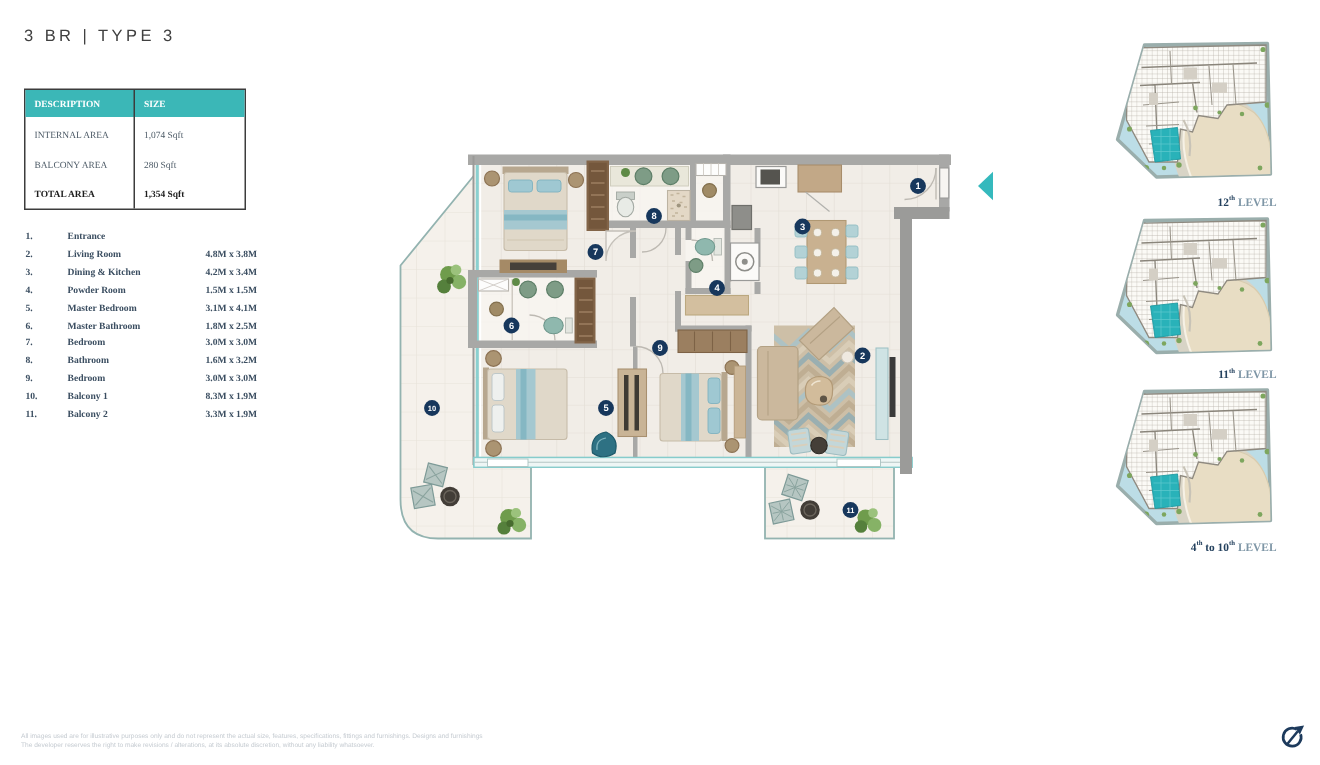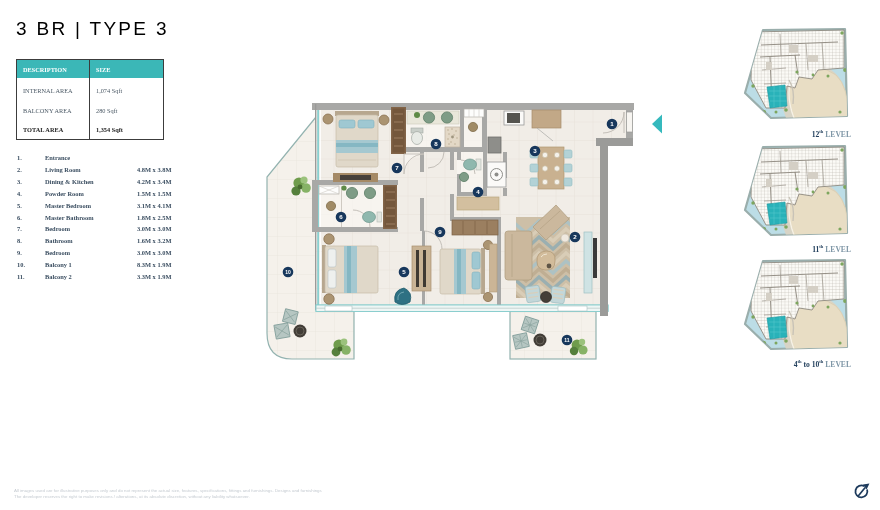--- a/index.html
+++ b/index.html
@@ -1,20 +1,20 @@
 <!DOCTYPE html>
 <html><head>
 <meta charset="utf-8">
 <style>
 html,body{margin:0;padding:0;background:#ffffff;}
 #page{position:relative;width:880px;height:510px;overflow:hidden;background:#ffffff;
   font-family:"Liberation Sans",sans-serif;}
 .abs{position:absolute;}
-#title{left:16px;top:18px;font-family:"Liberation Sans",sans-serif;font-size:19px;
-  letter-spacing:2.3px;color:#000000;font-weight:400;}
+#title{left:16px;top:18px;font-family:"Liberation Sans",sans-serif;font-size:11px;
+  letter-spacing:2.3px;color:#404040;font-weight:400;}
 #areatable{left:16px;top:59px;width:146px;height:79px;border:1px solid #3c3c3c;
   font-family:"Liberation Serif",serif;color:#4c5a66;font-size:6.3px;}
 #areatable .hdr{position:absolute;left:0;top:0;width:100%;height:18px;background:#3bb7b7;}
 #areatable .vline{position:absolute;left:72px;top:0;width:1px;height:100%;background:#3c3c3c;}
 #areatable div{position:absolute;}
 .legend-row{position:absolute;left:17px;width:170px;height:12px;
   font-family:"Liberation Serif",serif;font-size:6.4px;font-weight:bold;color:#3b4e61;}
 .legend-row .num{position:absolute;left:0;}
 .legend-row .nm{position:absolute;left:28px;}
 .legend-row .sz{position:absolute;left:120px;}

